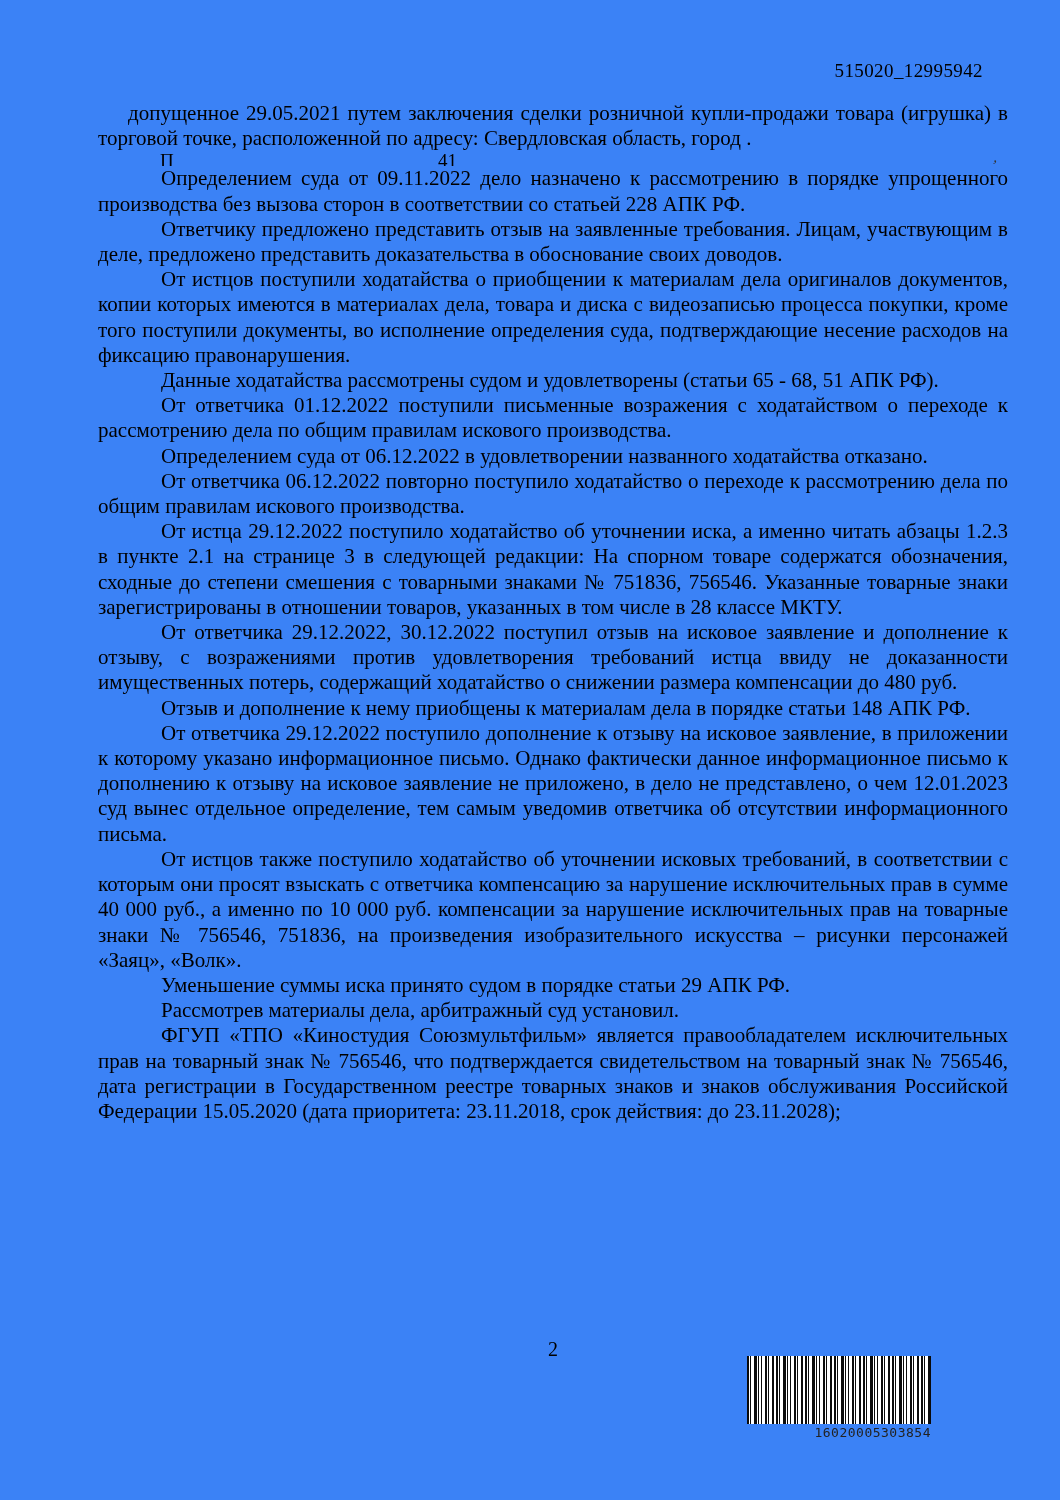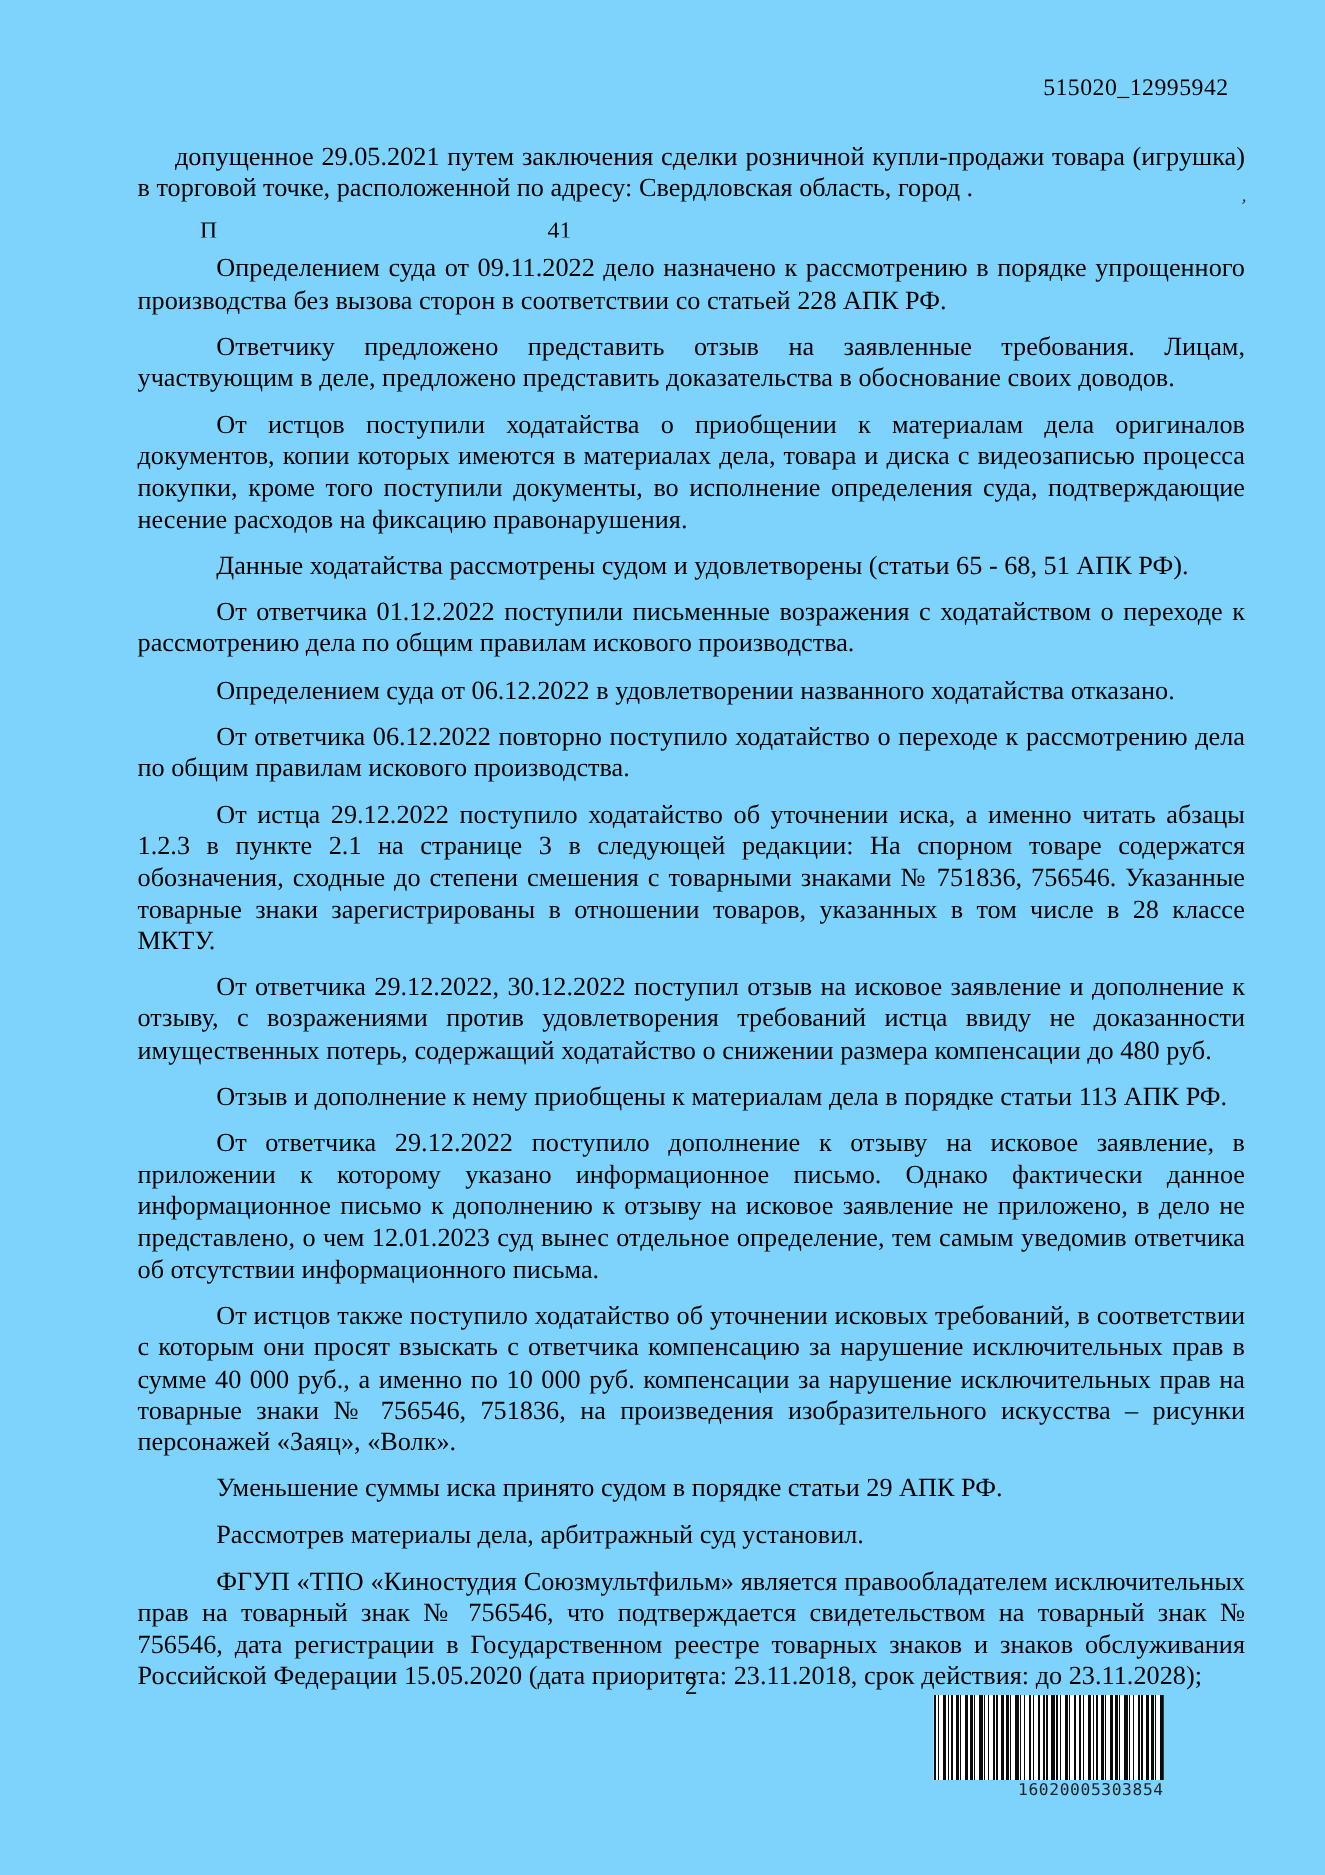--- a/index.html
+++ b/index.html
@@ -1,20 +1,20 @@
 <!DOCTYPE html>
 <html><head>
 <meta charset="utf-8">
 <style>
   html, body { margin: 0; padding: 0; background: #ffffff; }
   .doc {
     position: relative;
     width: 1060px;
     height: 1500px;
-    background: #7dd3fc;
+    background: #3b82f6;
     color: #000000;
     font-family: "Liberation Serif", serif;
     overflow: hidden;
   }
   .header-ref {
     position: absolute;
     top: 60px;
     right: 77px;
     font-size: 19px;
     letter-spacing: 0.4px;
@@ -22,21 +22,21 @@
   }
   .content {
     position: absolute;
     left: 98px;
     top: 101px;
     width: 910px;
     font-size: 21px;
     line-height: 25.2px;
     text-align: justify;
   }
-  .content p { margin: 12px; padding: 0; text-indent: 63px; }
+  .content p { margin: 0; padding: 0; text-indent: 63px; }
   .content p.continuation { text-indent: 30px; }
   .cut-line {
     position: relative;
     height: 15px;
     overflow: hidden;
   }
   .cut-line .frag {
     position: absolute;
     top: 0;
     font-size: 19px;
@@ -115,21 +115,21 @@
 
     <p>Определением суда от 09.11.2022 дело назначено к рассмотрению в порядке упрощенного производства без вызова сторон в соответствии со статьей 228 АПК РФ.</p>
     <p>Ответчику предложено представить отзыв на заявленные требования. Лицам, участвующим в деле, предложено представить доказательства в обоснование своих доводов.</p>
     <p>От истцов поступили ходатайства о приобщении к материалам дела оригиналов документов, копии которых имеются в материалах дела, товара и диска с видеозаписью процесса покупки, кроме того поступили документы, во исполнение определения суда, подтверждающие несение расходов на фиксацию правонарушения.</p>
     <p>Данные ходатайства рассмотрены судом и удовлетворены (статьи 65 - 68, 51 АПК РФ).</p>
     <p>От ответчика 01.12.2022 поступили письменные возражения с ходатайством о переходе к рассмотрению дела по общим правилам искового производства.</p>
     <p>Определением суда от 06.12.2022 в удовлетворении названного ходатайства отказано.</p>
     <p>От ответчика 06.12.2022 повторно поступило ходатайство о переходе к рассмотрению дела по общим правилам искового производства.</p>
     <p>От истца 29.12.2022 поступило ходатайство об уточнении иска, а именно читать абзацы 1.2.3 в пункте 2.1 на странице 3 в следующей редакции: На спорном товаре содержатся обозначения, сходные до степени смешения с товарными знаками № 751836, 756546. Указанные товарные знаки зарегистрированы в отношении товаров, указанных в том числе в 28 классе МКТУ.</p>
     <p>От ответчика 29.12.2022, 30.12.2022 поступил отзыв на исковое заявление и дополнение к отзыву, с возражениями против удовлетворения требований истца ввиду не доказанности имущественных потерь, содержащий ходатайство о снижении размера компенсации до 480 руб.</p>
-    <p>Отзыв и дополнение к нему приобщены к материалам дела в порядке статьи 113 АПК РФ.</p>
+    <p>Отзыв и дополнение к нему приобщены к материалам дела в порядке статьи 148 АПК РФ.</p>
     <p>От ответчика 29.12.2022 поступило дополнение к отзыву на исковое заявление, в приложении к которому указано информационное письмо. Однако фактически данное информационное письмо к дополнению к отзыву на исковое заявление не приложено, в дело не представлено, о чем 12.01.2023 суд вынес отдельное определение, тем самым уведомив ответчика об отсутствии информационного письма.</p>
     <p>От истцов также поступило ходатайство об уточнении исковых требований, в соответствии с которым они просят взыскать с ответчика компенсацию за нарушение исключительных прав в сумме 40 000 руб., а именно по 10 000 руб. компенсации за нарушение исключительных прав на товарные знаки № 756546, 751836, на произведения изобразительного искусства – рисунки персонажей «Заяц», «Волк».</p>
     <p>Уменьшение суммы иска принято судом в порядке статьи 29 АПК РФ.</p>
     <p>Рассмотрев материалы дела, арбитражный суд установил.</p>
     <p>ФГУП «ТПО «Киностудия Союзмультфильм» является правообладателем исключительных прав на товарный знак № 756546, что подтверждается свидетельством на товарный знак № 756546, дата регистрации в Государственном реестре товарных знаков и знаков обслуживания Российской Федерации 15.05.2020 (дата приоритета: 23.11.2018, срок действия: до 23.11.2028);</p>
 
   </div>
 
   <div class="page-number">2</div>
 

